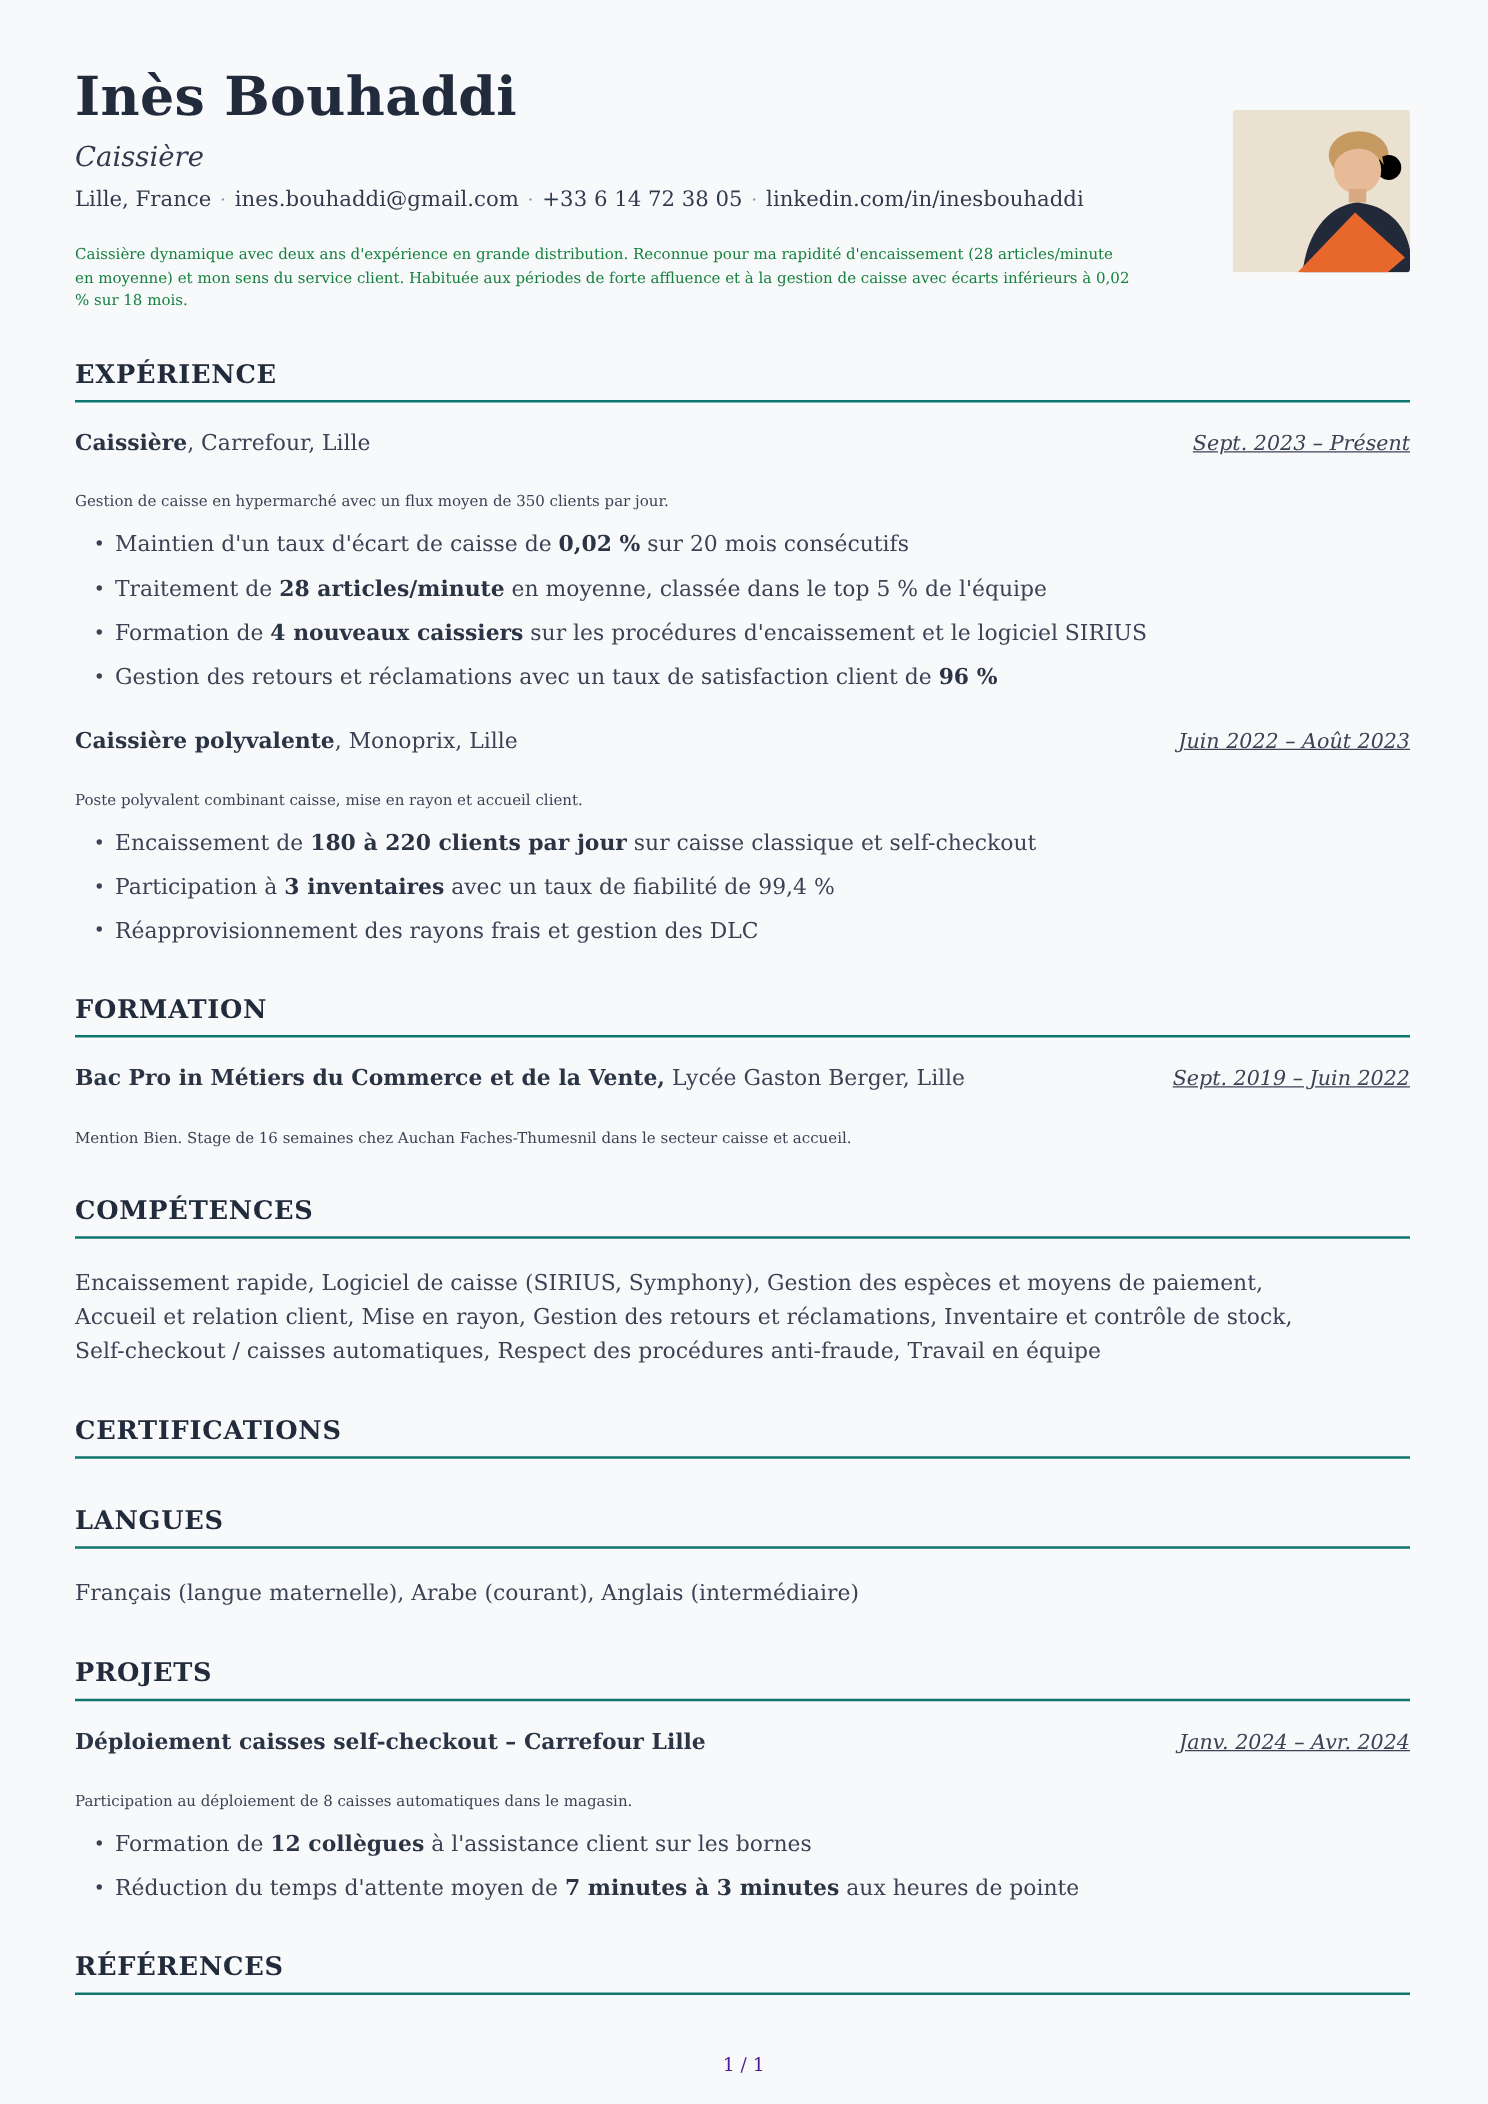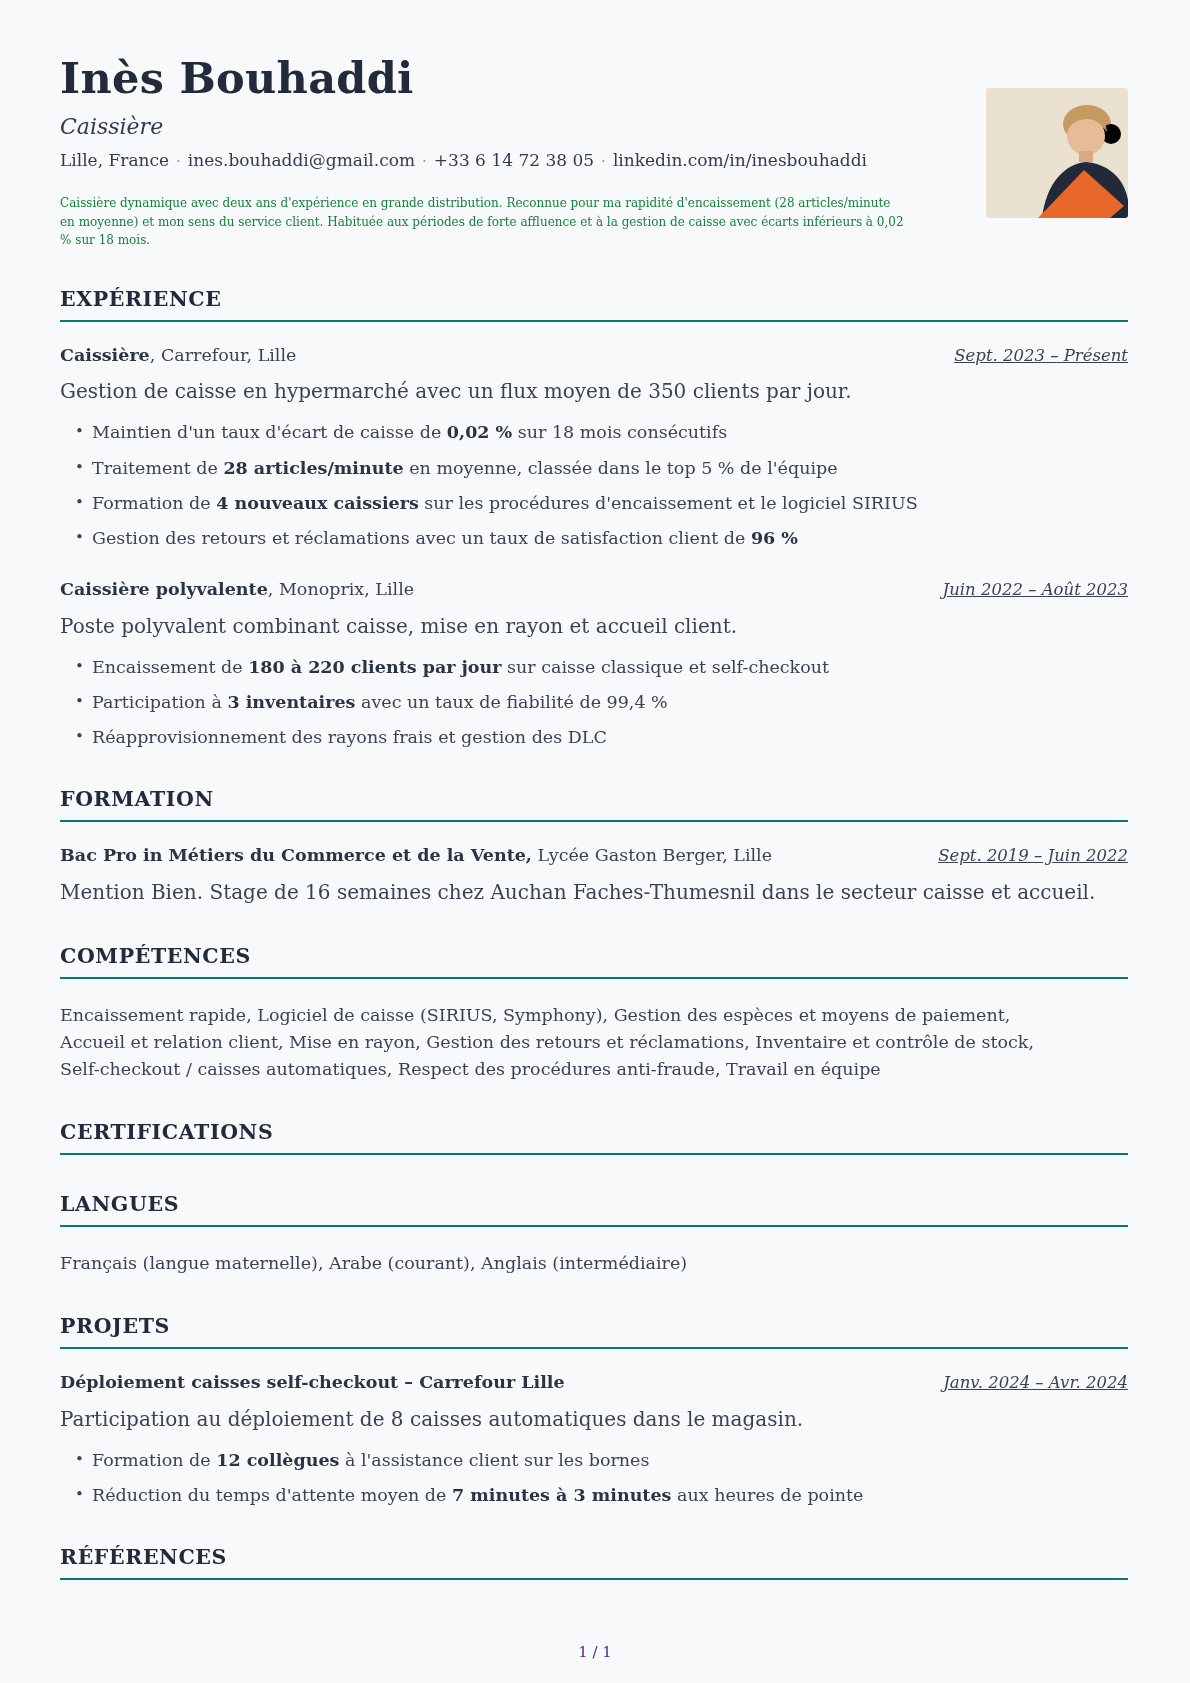--- a/index.html
+++ b/index.html
@@ -38,30 +38,30 @@
   
   .section { margin-top: 37px; }
   .section-heading {
     font-size: 20.5px; font-weight: bold; color: #222b3c;
     letter-spacing: 0.6px; padding-bottom: 9px; margin: 0;
     border-bottom: 2px solid #0f766e;
   }
   .entry { margin-top: 21px; }
   .entry + .entry { margin-top: 26px; }
   .entry-header {
-    display: flex; justify-content: space-between; align-items: center;
+    display: flex; justify-content: space-between; align-items: flex-start;
     font-size: 17.5px; line-height: 1.45;
   }
   .entry-title { color: #3a4254; }
   .entry-title .strong, .ref-name { font-weight: bold; color: #2b3445; }
   .entry-date {
     font-style: italic; font-size: 16.5px; color: #3a4254;
     white-space: nowrap; margin-left: 24px; text-decoration: underline;
   }
-  .entry-desc { margin-top: 8px; font-size: 20px; line-height: 1.5; }
+  .entry-desc { margin-top: 24px; font-size: 12px; line-height: 1.5; }
   .section-paragraph { margin-top: 23px; font-size: 17.5px; line-height: 1.55; max-width: 1010px; }
 
   ul.bullets { list-style: none; margin: 13px 0 0 0; padding: 0 0 0 15px; }
   .bullets li {
     font-size: 17.5px; line-height: 1.5; margin-bottom: 9px;
     padding-left: 17px; position: relative;
   }
   .bullets li::before {
     content: "•"; position: absolute; left: 0; top: 1px;
     font-size: 15px; color: #3a4254;
@@ -106,21 +106,21 @@
   <div class="section">
     <h2 class="section-heading">EXPÉRIENCE</h2>
 
     <div class="entry">
       <div class="entry-header">
         <span class="entry-title"><span class="strong">Caissière</span><span>, Carrefour, Lille</span></span>
         <span class="entry-date">Sept. 2023 – Présent</span>
       </div>
       <div class="entry-desc">Gestion de caisse en hypermarché avec un flux moyen de 350 clients par jour.</div>
       <ul class="bullets">
-        <li><span>Maintien d'un taux d'écart de caisse de </span><span class="strong">0,02 %</span><span> sur 18 mois consécutifs</span></li>
+        <li><span>Maintien d'un taux d'écart de caisse de </span><span class="strong">0,02 %</span><span> sur 20 mois consécutifs</span></li>
         <li><span>Traitement de </span><span class="strong">28 articles/minute</span><span> en moyenne, classée dans le top 5 % de l'équipe</span></li>
         <li><span>Formation de </span><span class="strong">4 nouveaux caissiers</span><span> sur les procédures d'encaissement et le logiciel SIRIUS</span></li>
         <li><span>Gestion des retours et réclamations avec un taux de satisfaction client de </span><span class="strong">96 %</span><span></span></li>
       </ul>
     </div>
 
     <div class="entry">
       <div class="entry-header">
         <span class="entry-title"><span class="strong">Caissière polyvalente</span><span>, Monoprix, Lille</span></span>
         <span class="entry-date">Juin 2022 – Août 2023</span>

